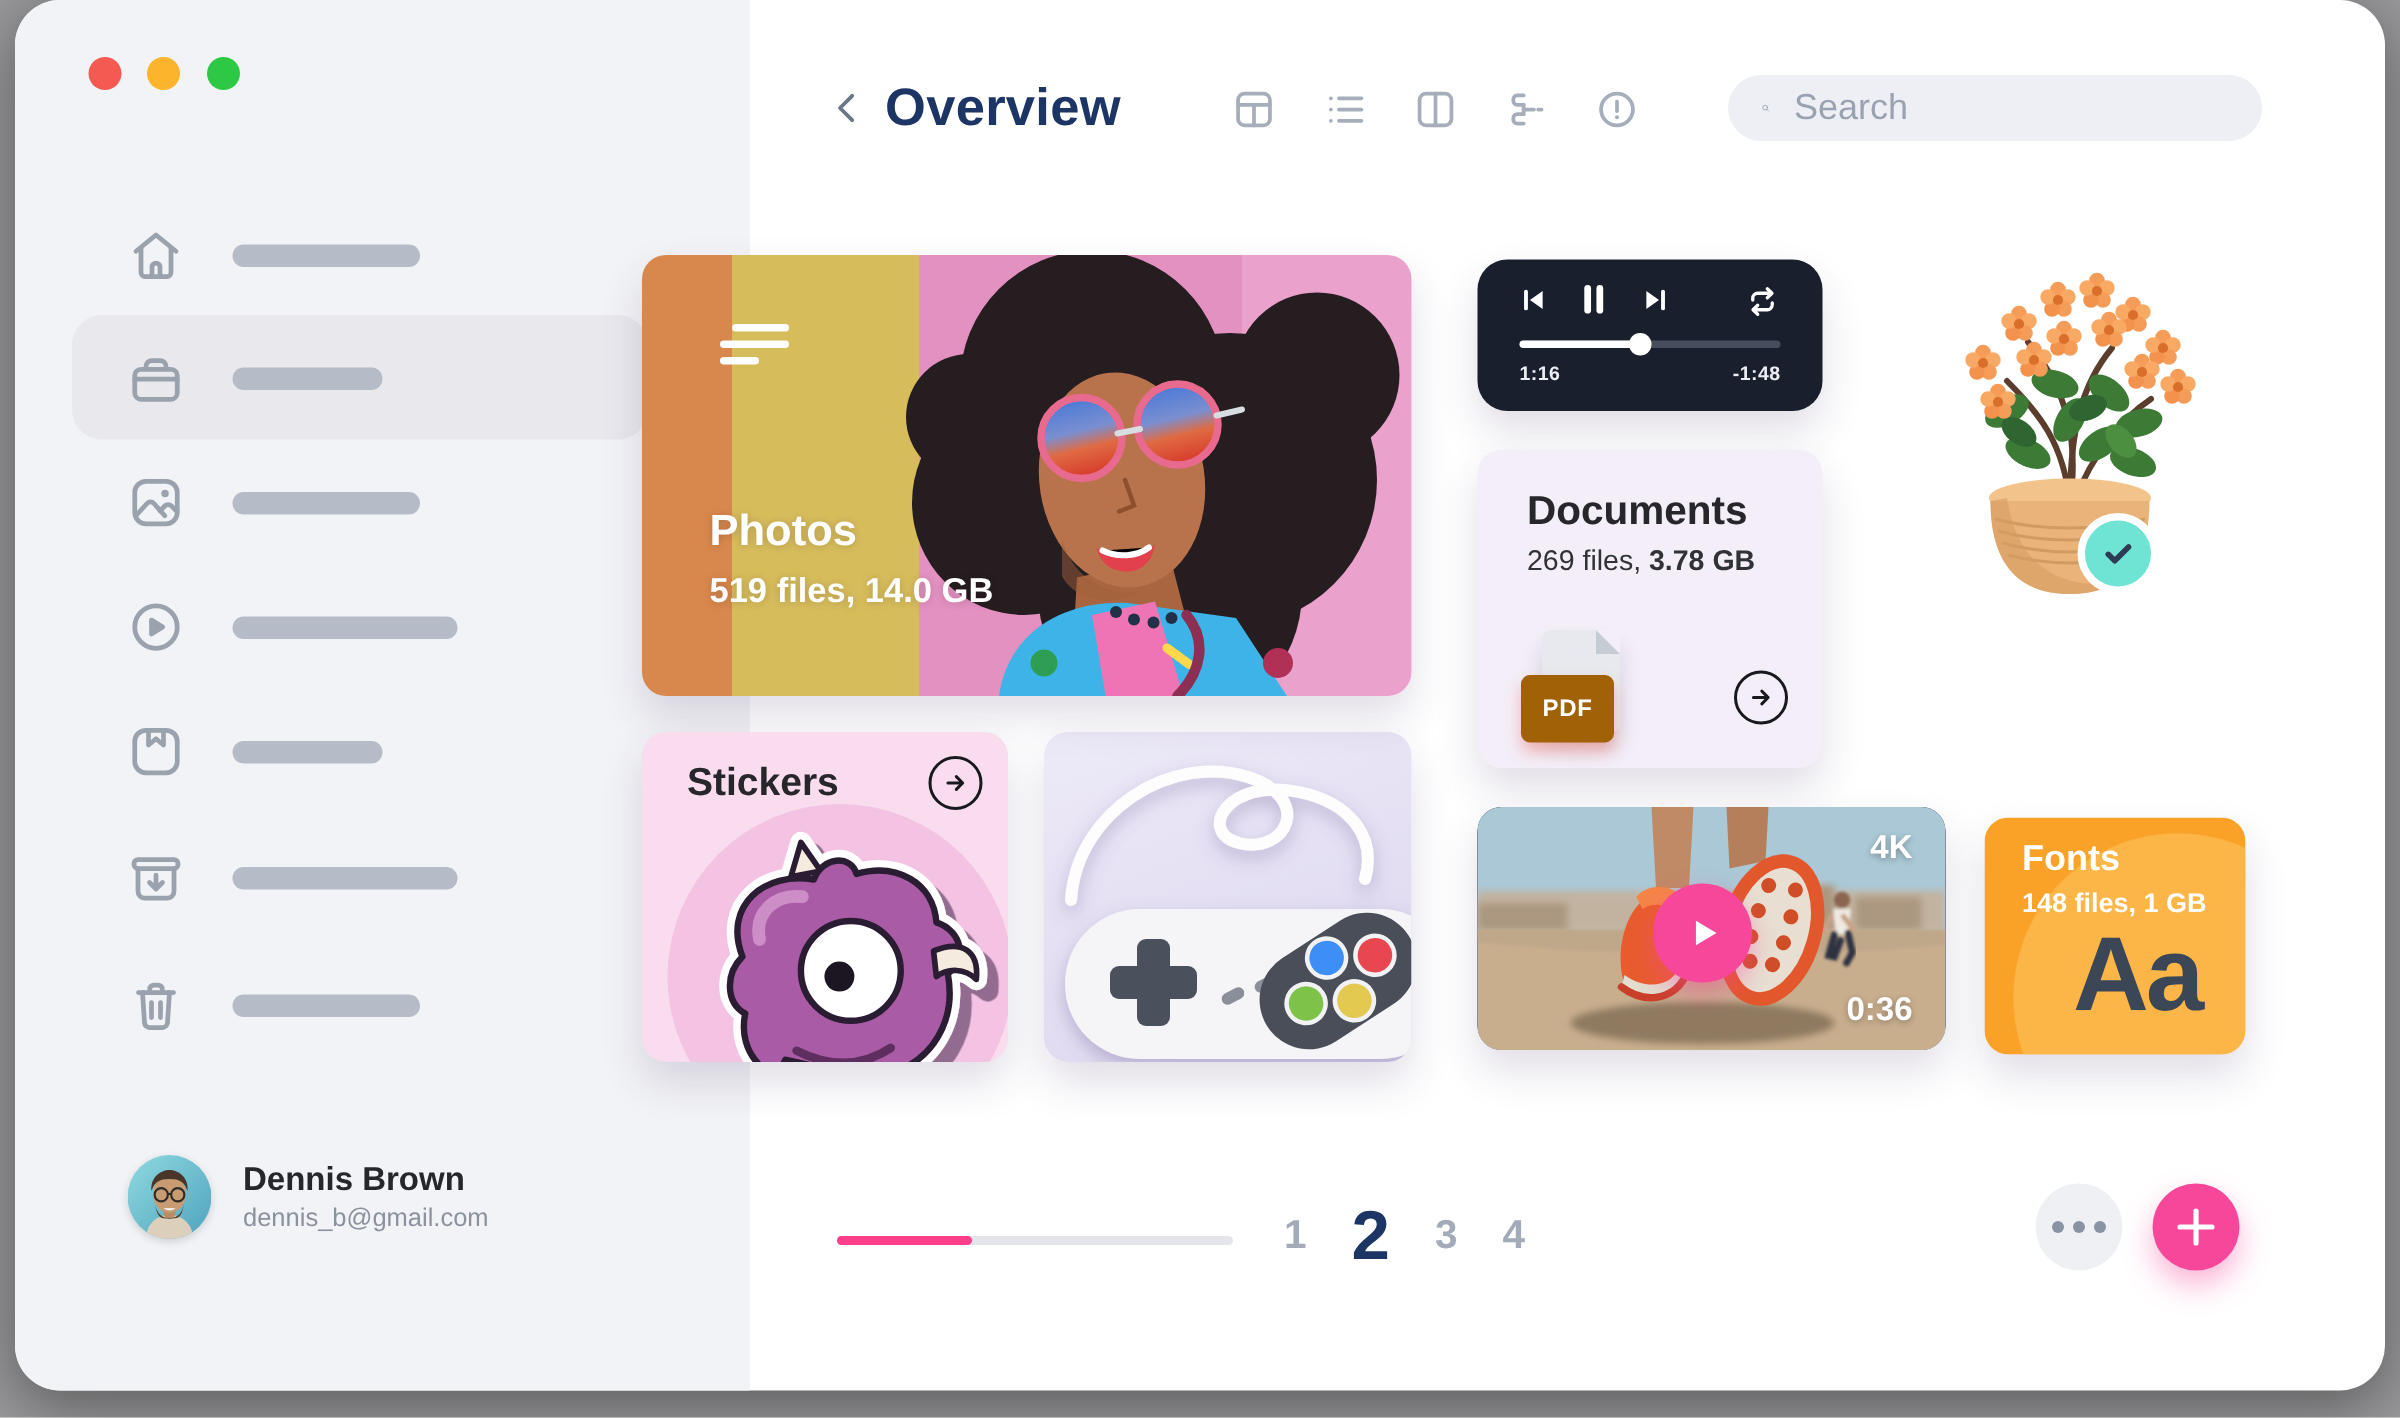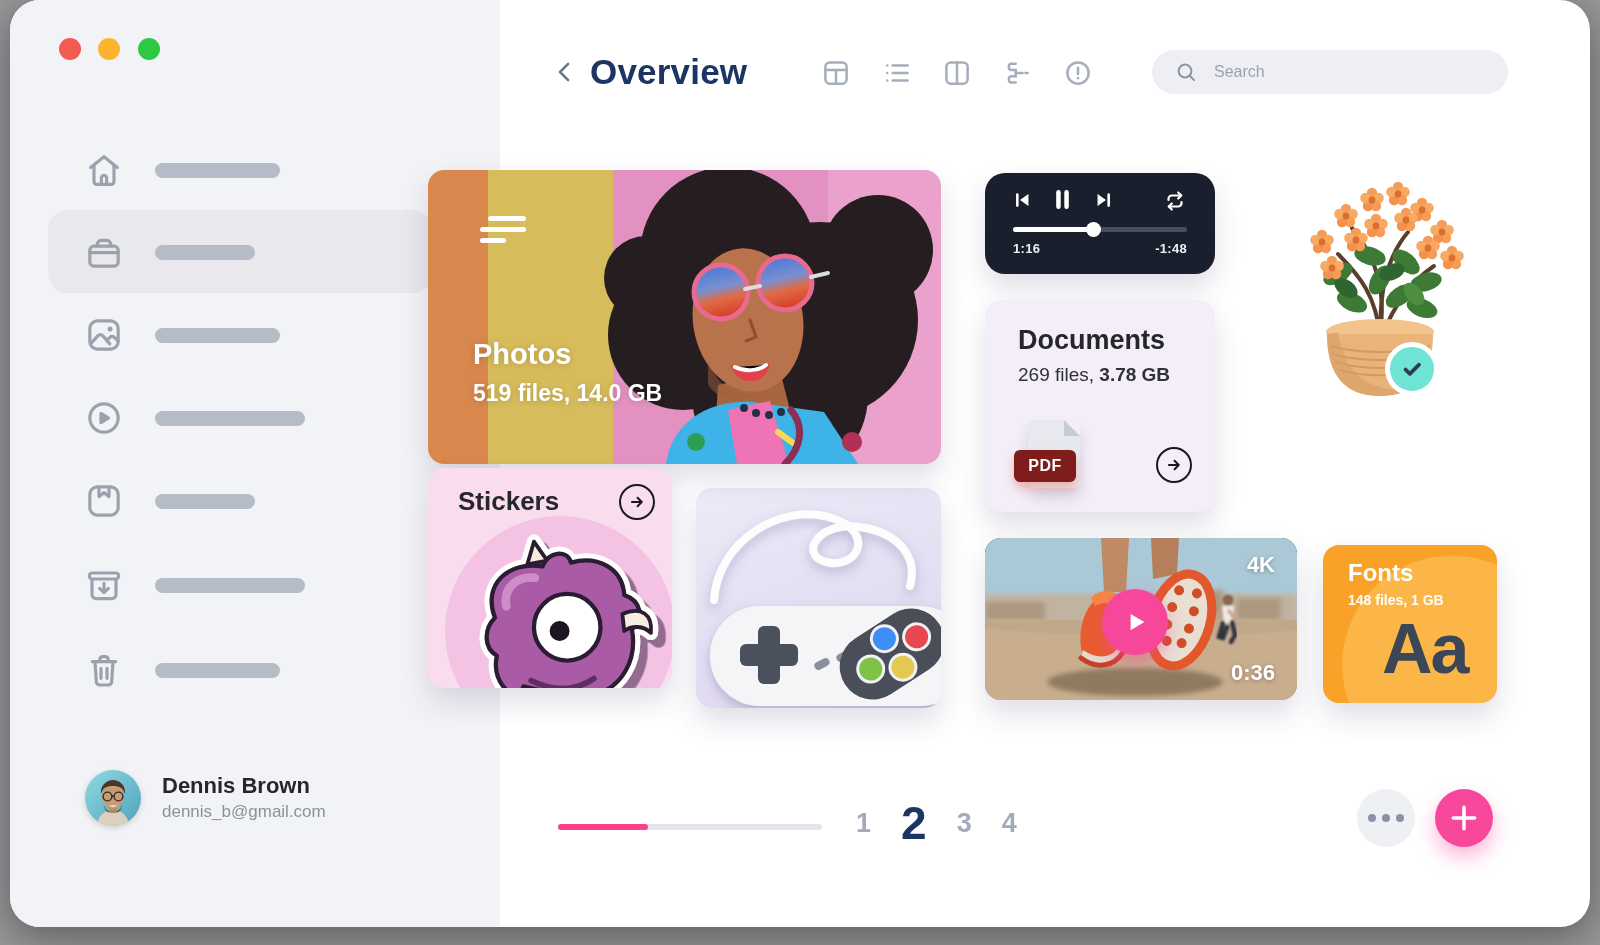--- a/index.html
+++ b/index.html
@@ -45,21 +45,21 @@
     letter-spacing:.2px;
   }
   .hdr-icon{position:absolute;top:58px;width:30px;height:30px;color:#a6adbb;cursor:pointer;}
   #search{
     position:absolute;left:1142px;top:50px;width:356px;height:44px;border-radius:22px;
     background:#edeff4;display:flex;align-items:center;padding:0 0 0 22px;box-sizing:border-box;
   }
   #search svg{color:#8d95a5;}
   #search input{
     border:none;outline:none;background:transparent;margin-left:14px;flex:1;
-    font-size:16px;color:#3a3f4a;font-family:inherit;
+    font-size:24px;color:#3a3f4a;font-family:inherit;
   }
   #search input::placeholder{color:#9aa2b2;}
   
   .card{position:absolute;border-radius:16px;overflow:hidden;}
   .card-shadow{box-shadow:0 14px 28px rgba(70,50,100,.16);}
   
   #photos-card{
     left:418px;top:170px;width:513px;height:294px;z-index:2;cursor:pointer;
     background:linear-gradient(90deg,#d8884d 0 60px,#d7bc5c 60px 185px,#e391c1 185px 400px,#eaa2cd 400px 100%);
   }
@@ -78,53 +78,53 @@
     font-size:13px;font-weight:700;color:#eceef4;letter-spacing:.3px;}
   
   #documents-card{left:975px;top:300px;width:230px;height:212px;background:#f3eef8;cursor:pointer;}
   .doc-title{position:absolute;left:33px;top:25px;font-size:27px;font-weight:600;color:#26262b;}
   .doc-meta{position:absolute;left:33px;top:64px;font-size:19px;color:#303238;}
   .doc-meta b{font-weight:700;}
   .pdf-page{position:absolute;left:43px;top:120px;width:52px;height:68px;background:#e7e9ee;border-radius:6px;
     box-shadow:0 10px 14px rgba(40,40,60,.14);}
   .pdf-page::after{content:"";position:absolute;right:0;top:0;width:0;height:0;
     border-left:16px solid #c6cbd4;border-top:16px solid #f3eef8;}
-  .pdf-label{position:absolute;left:29px;top:150px;width:62px;height:32px;border-radius:6px;background:#7f1d1d;
+  .pdf-label{position:absolute;left:29px;top:150px;width:62px;height:45px;border-radius:6px;background:#a16207;
     color:#fff;font-size:16px;font-weight:800;display:flex;align-items:center;justify-content:center;letter-spacing:.5px;
     box-shadow:0 6px 10px rgba(239,78,60,.35);}
   .arrow-btn{position:absolute;width:36px;height:36px;border-radius:50%;border:2.5px solid #17191f;color:#17191f;
     display:flex;align-items:center;justify-content:center;box-sizing:border-box;cursor:pointer;background:transparent;}
   
   #downloads-card{left:1248px;top:230px;width:244px;height:270px;background:#2b3442;overflow:visible;cursor:pointer;}
   .dl-title{position:absolute;left:0;width:100%;text-align:center;top:188px;font-size:28px;font-weight:700;color:#fff;}
   .dl-meta{position:absolute;left:0;width:100%;text-align:center;top:228px;font-size:20px;font-weight:600;color:#f0f2f6;}
   #plant{position:absolute;left:1270px;top:176px;width:200px;height:232px;z-index:3;pointer-events:none;}
   #check-badge{position:absolute;left:1375px;top:342px;width:54px;height:54px;border-radius:50%;
     background:var(--teal-check,#6fe3d4);border:5px solid #fff;box-sizing:border-box;z-index:4;
     display:flex;align-items:center;justify-content:center;color:#2e3b55;}
   
-  #stickers-card{left:418px;top:468px;width:244px;height:220px;background:#f9dcee;z-index:2;cursor:pointer;}
+  #stickers-card{left:418px;top:488px;width:244px;height:220px;background:#f9dcee;z-index:2;cursor:pointer;}
   .stk-circle{position:absolute;left:17px;top:48px;width:230px;height:230px;border-radius:50%;background:#f4c3e3;}
   .stk-title{position:absolute;left:30px;top:18px;font-size:26px;font-weight:600;color:#26262b;}
   #stickers-card .arrow-btn{left:191px;top:16px;}
   #monster{position:absolute;left:8px;top:58px;width:232px;height:212px;}
   
   #games-card{left:686px;top:488px;width:245px;height:220px;background:linear-gradient(160deg,#edeaf8,#dcd6ee);cursor:pointer;}
   
   #video-card{left:975px;top:538px;width:312px;height:162px;cursor:pointer;background:#0f172a;}
   .vq{position:absolute;right:22px;top:14px;font-size:22px;font-weight:700;color:#fff;text-shadow:0 1px 4px rgba(0,0,0,.3);}
   .vd{position:absolute;right:22px;bottom:14px;font-size:22px;font-weight:700;color:#fff;text-shadow:0 1px 4px rgba(0,0,0,.3);}
   .play-btn{position:absolute;left:117px;top:51px;width:66px;height:66px;border-radius:50%;
     background:var(--accent-pink,#f6479b);display:flex;align-items:center;justify-content:center;color:#fff;
     box-shadow:0 8px 18px rgba(246,71,155,.45);cursor:pointer;}
   
   #fonts-card{left:1313px;top:545px;width:174px;height:158px;cursor:pointer;
     background:#f9a227 radial-gradient(110px 110px at 74% 76%, #fcb648 0 99%, transparent 100%);}
   .fonts-title{position:absolute;left:25px;top:14px;font-size:24px;font-weight:700;color:#fff;}
-  .fonts-meta{position:absolute;left:25px;top:47px;font-size:14px;font-weight:600;color:#fff;}
+  .fonts-meta{position:absolute;left:25px;top:47px;font-size:18px;font-weight:600;color:#fff;}
   .fonts-specimen{position:absolute;left:23px;top:64px;font-size:70px;font-weight:800;color:#3b4757;letter-spacing:-2px;margin-left:36px;}
   
   #pager-progress{position:absolute;left:548px;top:824px;width:264px;height:6px;border-radius:3px;background:#e4e5ea;cursor:pointer;}
   #pager-progress .fill{position:absolute;left:0;top:0;bottom:0;border-radius:3px;background:var(--progress-pink,#fc3e8b);}
   #pagination{position:absolute;left:846px;top:795px;height:56px;display:flex;align-items:center;gap:30px;}
   .page-num{font-size:27px;font-weight:700;color:#a4abb8;cursor:pointer;}
   .page-num.active{font-size:46px;font-weight:800;color:var(--navy,#1d3564);}
   .round-btn{position:absolute;top:789px;width:58px;height:58px;border-radius:50%;display:flex;align-items:center;
     justify-content:center;cursor:pointer;border:none;}
   #more-btn{left:1347px;background:#eef0f3;gap:6px;}

